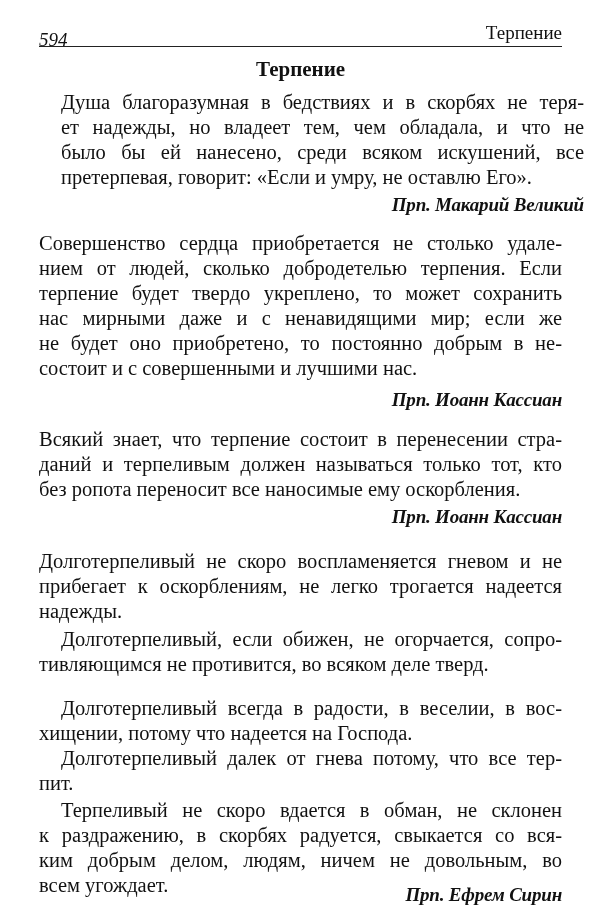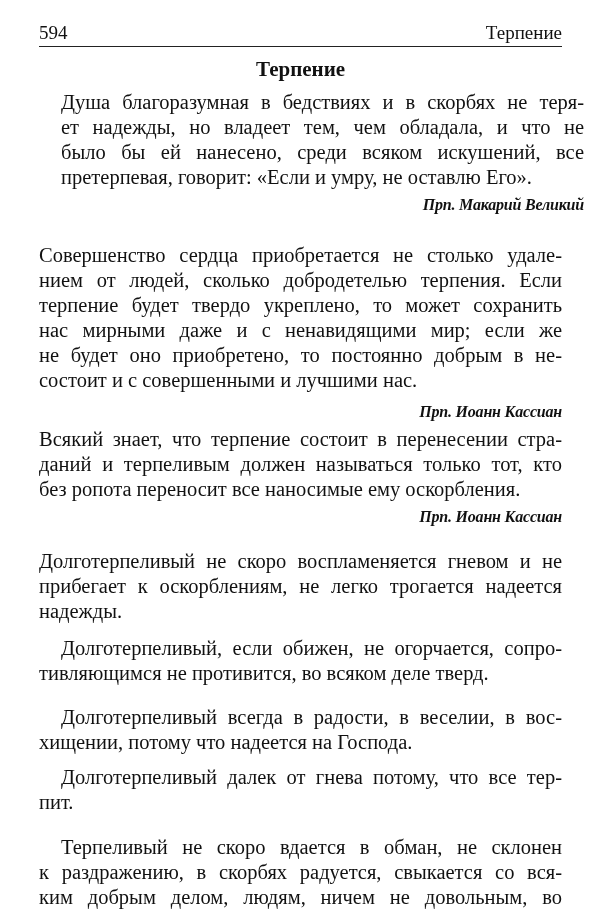--- a/index.html
+++ b/index.html
@@ -7,33 +7,33 @@
       width: 600px; height: 917px; overflow: hidden; position: relative;
       font-family: "Liberation Serif", "DejaVu Serif", serif;
       color: #111111;
     }
     .page { position: absolute; left: 39px; top: 0; width: 523px; }
     .running-header {
       position: absolute; left: 0; top: 22px; width: 523px; height: 24px;
       border-bottom: 1.5px solid #222;
       font-size: 19px; line-height: 22px;
     }
-    .running-header .pnum { position: absolute; left: 0; top: 0; }
+    .running-header .pnum { position: absolute; left: 0; top: 7px; font-style: italic; }
     .running-header .rtitle { position: absolute; right: 0; top: 0; }
     .chapter-title {
       position: absolute; left: 0; top: 56px; width: 523px; text-align: center;
       font-weight: bold; font-size: 21px; line-height: 26px;
     }
     .block { position: absolute; left: 0; width: 523px; }
     .para {
       font-size: 20.5px; line-height: 25px; text-align: justify;
       margin: 0; hyphens: manual;
     }
     .attr {
-      font-style: italic; font-size: 16px; line-height: 22px;
+      font-style: italic; font-size: 19px; line-height: 22px;
       text-align: right; margin-top: 4px; font-weight: bold;
       letter-spacing: -0.2px;
     }
     .ln { display: block; text-align: justify; text-align-last: justify; white-space: nowrap; }
     .ln.last { text-align-last: left; }
     .ln.ind { padding-left: 22px; }
   </style>
 </head>
 <body>
 
@@ -49,21 +49,21 @@
   <div class="block" style="top:90px;margin-left:22px;">
     <p class="para">
       <span class="ln">Душа благоразумная в бедствиях и в скорбях не теря-</span>
       <span class="ln">ет надежды, но владеет тем, чем обладала, и что не</span>
       <span class="ln">было бы ей нанесено, среди всяком искушений, все</span>
       <span class="ln last">претерпевая, говорит: «Если и умру, не оставлю Его».</span>
     </p>
     <div class="attr">Прп. Макарий Великий</div>
   </div>
 
-  <div class="block" style="top:231px;margin-top:12px;">
+  <div class="block" style="top:231px;">
     <p class="para">
       <span class="ln">Совершенство сердца приобретается не столько удале-</span>
       <span class="ln">нием от людей, сколько добродетелью терпения. Если</span>
       <span class="ln">терпение будет твердо укреплено, то может сохранить</span>
       <span class="ln">нас мирными даже и с ненавидящими мир; если же</span>
       <span class="ln">не будет оно приобретено, то постоянно добрым в не-</span>
       <span class="ln last">состоит и с совершенными и лучшими нас.</span>
     </p>
     <div class="attr" style="margin-top:8px;">Прп. Иоанн Кассиан</div>
   </div>
@@ -76,33 +76,33 @@
     </p>
     <div class="attr">Прп. Иоанн Кассиан</div>
   </div>
 
   <div class="block" style="top:549px;">
     <p class="para">
       <span class="ln">Долготерпеливый не скоро воспламеняется гневом и не</span>
       <span class="ln">прибегает к оскорблениям, не легко трогается надеется</span>
       <span class="ln last">надежды.</span>
     </p>
-    <p class="para" style="margin-top:12px;">
+    <p class="para" style="margin-top:3px;">
       <span class="ln ind">Долготерпеливый, если обижен, не огорчается, сопро-</span>
       <span class="ln last">тивляющимся не противится, во всяком деле тверд.</span>
     </p>
     <p class="para" style="margin-top:19px;">
       <span class="ln ind">Долготерпеливый всегда в радости, в веселии, в вос-</span>
       <span class="ln last">хищении, потому что надеется на Господа.</span>
     </p>
-    <p class="para" style="margin-top:10px;">
+    <p class="para" style="margin-top:0;">
       <span class="ln ind">Долготерпеливый далек от гнева потому, что все тер-</span>
       <span class="ln last">пит.</span>
     </p>
-    <p class="para" style="margin-top:20px;">
+    <p class="para" style="margin-top:2px;">
       <span class="ln ind">Терпеливый не скоро вдается в обман, не склонен</span>
       <span class="ln">к раздражению, в скорбях радуется, свыкается со вся-</span>
       <span class="ln">ким добрым делом, людям, ничем не довольным, во</span>
       <span class="ln last">всем угождает.</span>
     </p>
     <div class="attr" style="margin-top:-14px;">Прп. Ефрем Сирин</div>
   </div>
 
 </div>
 

